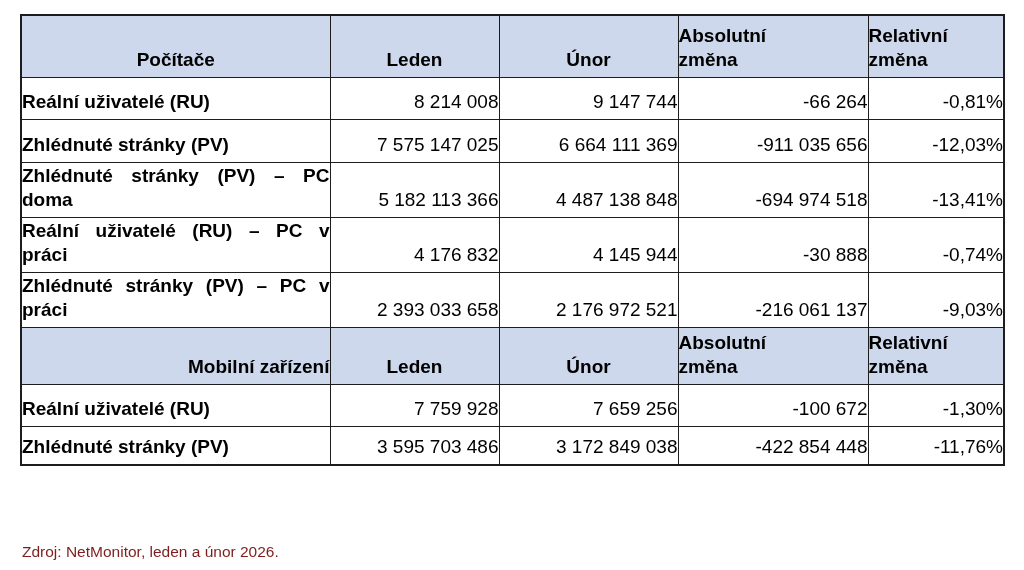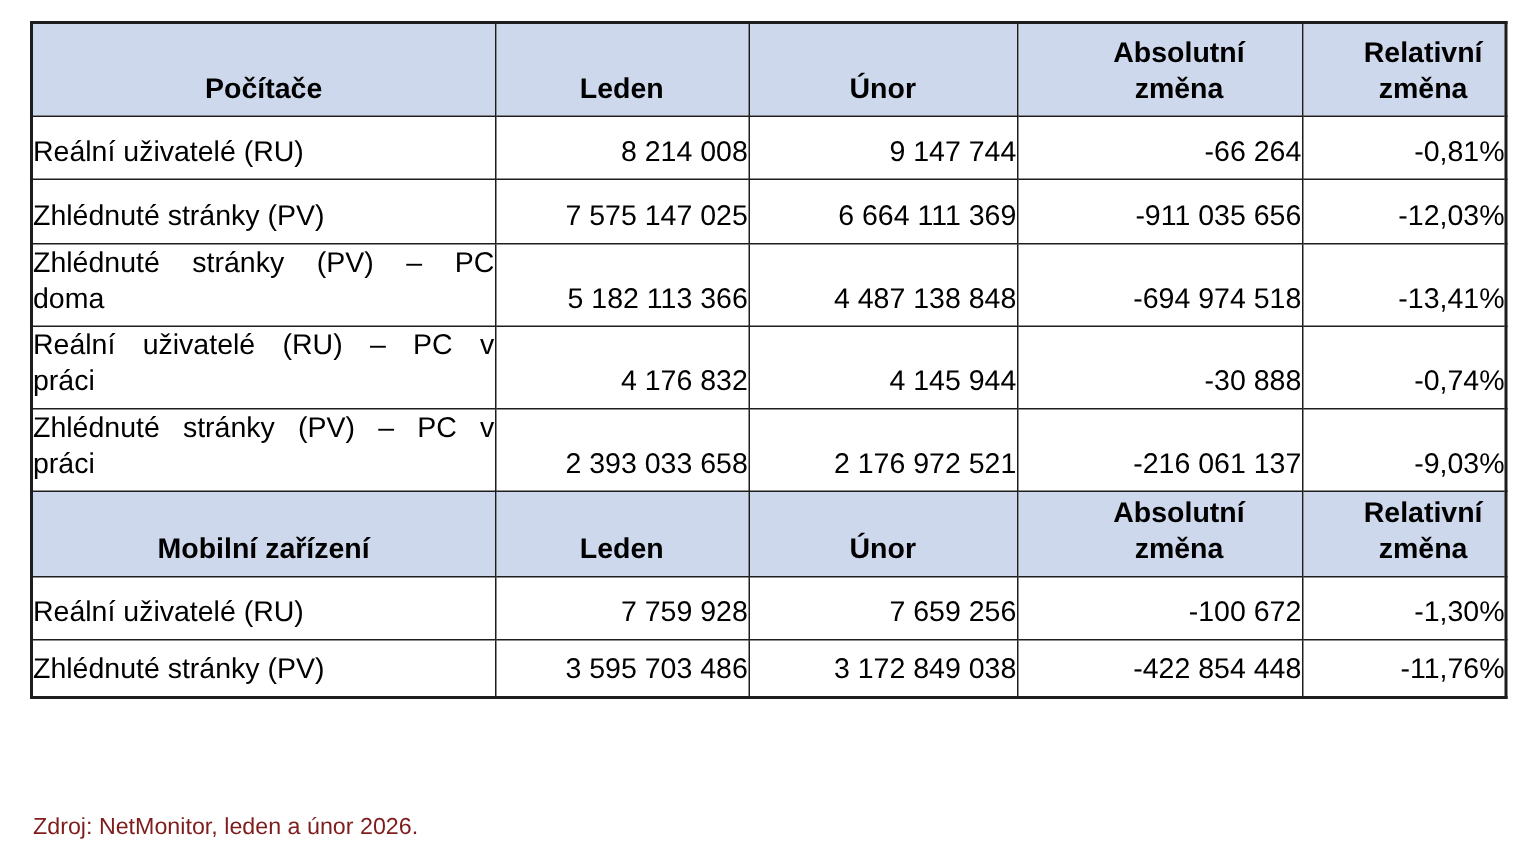--- a/index.html
+++ b/index.html
@@ -34,29 +34,30 @@
     overflow: hidden;
   }
   table.stats th {
     background: #cdd8ec;
     font-weight: bold;
   }
   .lbl {
     text-align: left;
     padding-left: 8px;
     padding-right: 6px;
+    font-weight: bold;
   }
   .num {
     text-align: right;
     padding-right: 9px;
   }
   th.title-center { }
-  th.title-left   { text-align: center; padding-left: 8px; }
+  th.title-left   { text-align: right; padding-left: 8px; }
   th.colhead      { text-align: center; }
-  th .hline { display: block; text-align: center; margin-left: 26px; }
+  th .hline { display: block; text-align: left; }
   .jline {
     display: block;
     text-align: justify;
     text-align-last: justify;
   }
   .nline { display: block; }
   
   tr.rh-head1 { height: 62px; }
   tr.rh-head2 { height: 57px; }
   tr.rh-s  { height: 42px; }

